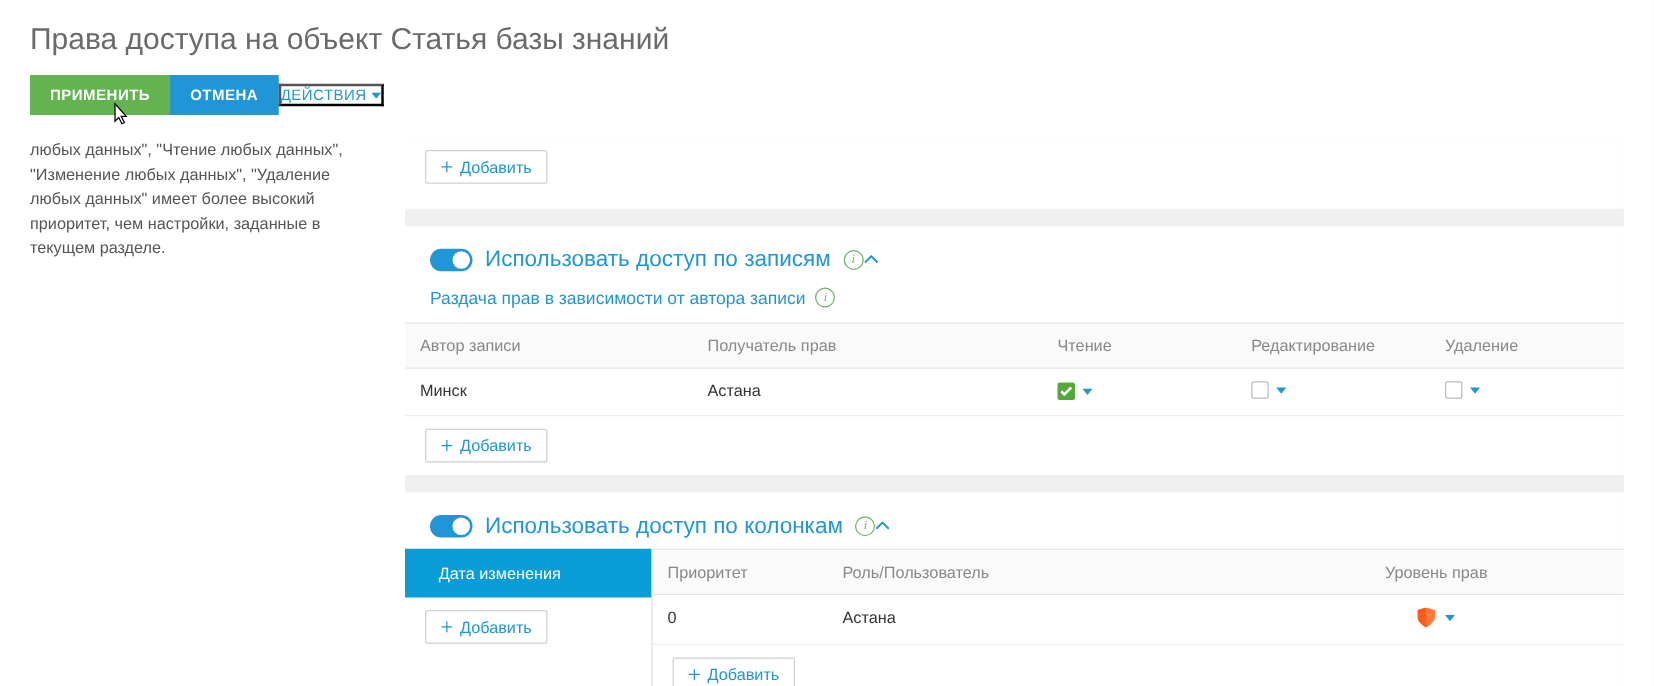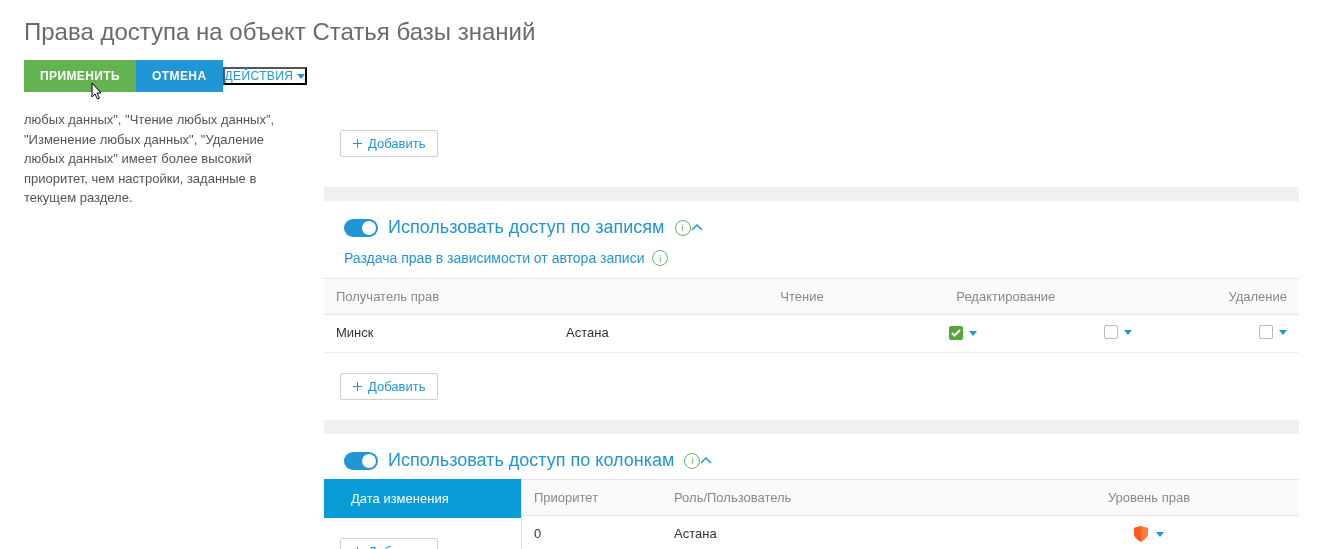--- a/index.html
+++ b/index.html
@@ -10,40 +10,40 @@
     .btn { border: none; padding: 9px 16px; font-size: 12px; font-weight: 600; letter-spacing: 0.4px; cursor: pointer; text-transform: uppercase; }
     .btn-green { background: #63b350; color: #fff; }
     .btn-blue { background: #2196d6; color: #fff; }
     .btn-link { background: none; color: #2196d6; font-weight: 400; text-transform: uppercase; font-size: 12px; letter-spacing: 0.4px; display: inline-flex; align-items: center; gap: 4px; }
     .btn-link svg { width: 8px; height: 5px; }
     .cursor-icon { position: absolute; left: 88px; top: 82px; z-index: 999; pointer-events: none; }
     .content { display: flex; gap: 0; align-items: flex-start; }
     .sidebar { width: 300px; padding: 0 24px 20px 0; color: #555; line-height: 1.5; font-size: 13px; }
     .main { flex: 1; background: #f0f0f0; padding: 0 0 20px 0; }
     .panel { background: #fff; margin-bottom: 14px; }
-    .add-btn { display: inline-flex; align-items: center; gap: 6px; border: 1px solid #d0d0d0; background: #fff; color: #2196d6; padding: 5px 12px; font-size: 13px; cursor: pointer; border-radius: 2px; margin: 20px 16px; }
+    .add-btn { display: inline-flex; align-items: center; gap: 6px; border: 1px solid #d0d0d0; background: #fff; color: #2196d6; padding: 5px 12px; font-size: 13px; cursor: pointer; border-radius: 2px; margin: 10px 16px; }
     .add-btn svg { width: 9px; height: 9px; }
     .panel-top-add { padding: 0 0 10px 0; }
     .section { background: #fff; }
     .section-header { display: flex; align-items: center; padding: 16px 20px 8px 20px; justify-content: flex-start; }
     .section-title-left { display: flex; align-items: center; gap: 10px; }
     .section-title { font-size: 18px; color: #2196d6; font-weight: 400; }
     .toggle { width: 34px; height: 18px; background: #2196d6; border-radius: 9px; position: relative; cursor: pointer; }
     .toggle::after { content: ''; position: absolute; width: 14px; height: 14px; background: #fff; border-radius: 50%; top: 2px; right: 2px; }
     .info-icon { display: inline-flex; width: 16px; height: 16px; border: 1px solid #6bb36b; border-radius: 50%; align-items: center; justify-content: center; color: #6bb36b; font-size: 10px; font-style: italic; font-family: Georgia, serif; }
     .chevron { width: 12px; height: 8px; }
     .subsection-title { display: flex; align-items: center; gap: 8px; padding: 4px 20px 12px 20px; font-size: 14px; color: #2196d6; }
     .table { width: 100%; }
     .table-header { display: flex; border-top: 1px solid #e5e5e5; border-bottom: 1px solid #e5e5e5; background: #fafafa; }
     .table-row { display: flex; border-bottom: 1px solid #eee; }
     .th, .td { padding: 10px 12px; font-size: 13px; }
     .th { color: #888; }
     .col-author { width: 230px; }
     .col-recipient { width: 280px; }
-    .col-perm { flex: 1; text-align: right; }
+    .col-perm { flex: 1; text-align: left; }
     .checkbox-cell { display: inline-flex; align-items: center; gap: 6px; }
     .checkbox { width: 14px; height: 14px; border: 1px solid #bbb; border-radius: 2px; display: inline-flex; align-items: center; justify-content: center; }
     .checkbox.checked { background: #52a838; border-color: #52a838; }
     .checkbox.checked svg { width: 10px; height: 8px; }
     .dd-arrow { width: 0; height: 0; border-left: 4px solid transparent; border-right: 4px solid transparent; border-top: 5px solid #2196d6; }
     .columns-layout { display: flex; padding: 0 0 0 0; }
     .col-left { width: 198px; border-right: 1px solid #e0e0e0; }
     .col-right { flex: 1; }
     .col-left .th-single { padding: 10px 12px; color: #888; border-top: 1px solid #e5e5e5; border-bottom: 1px solid #e5e5e5; background: #fafafa; font-size: 13px; }
     .col-left .row-selected { background: #0a9cd6; color: #fff; padding: 12px 27px; font-size: 13px; }
@@ -101,20 +101,21 @@
             </svg>
         </div>
 
         <div class="subsection-title">
           <span>Раздача прав в зависимости от автора записи</span>
           <span class="info-icon">i</span>
         </div>
 
         <div class="table">
           <div class="table-header">
+            <div class="th col-author">Автор записи</div>
             <div class="th col-recipient">Получатель прав</div>
             <div class="th col-perm">Чтение</div>
             <div class="th col-perm">Редактирование</div>
             <div class="th col-perm">Удаление</div>
           </div>
           <div class="table-row">
             <div class="td col-author">Минск</div>
             <div class="td col-recipient">Астана</div>
             <div class="td col-perm">
               <span class="checkbox-cell">

